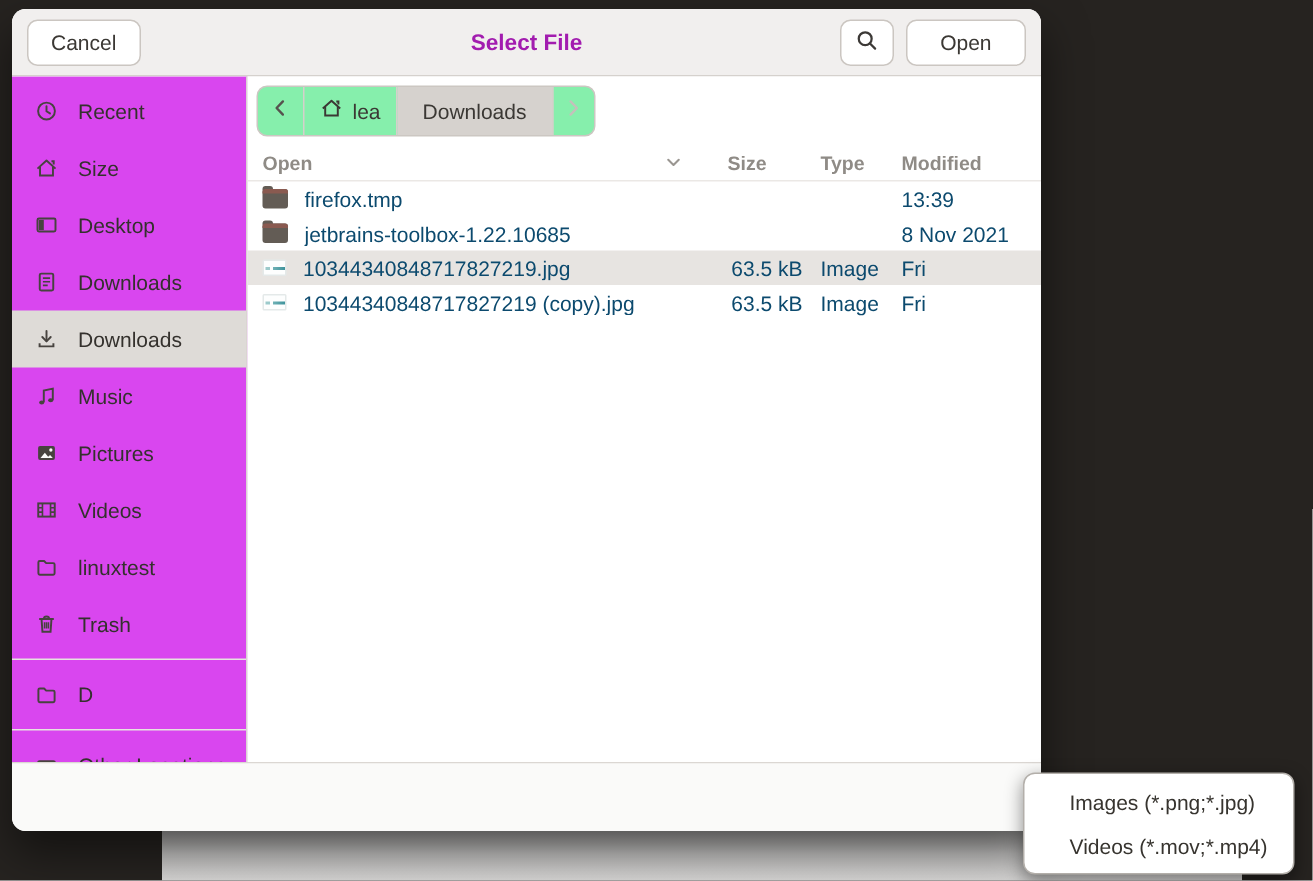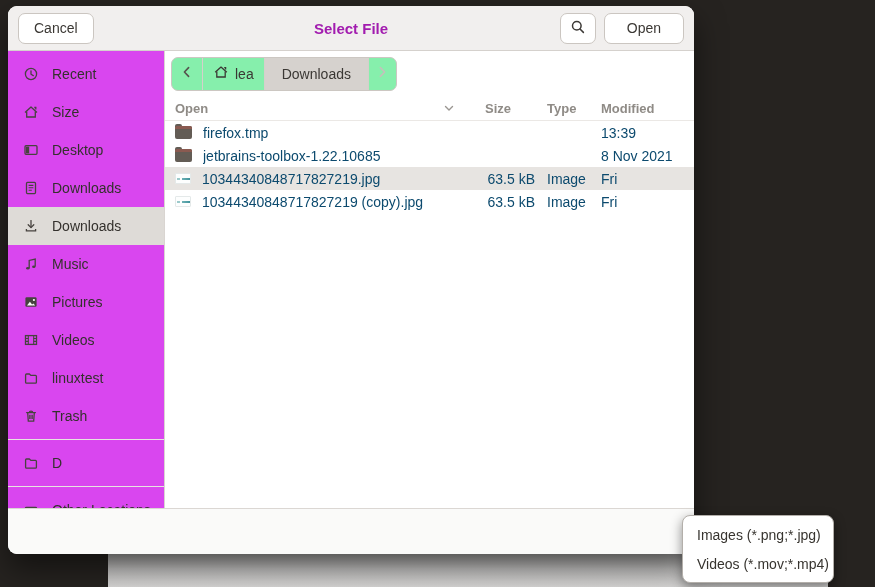--- a/index.html
+++ b/index.html
@@ -115,24 +115,24 @@
   .icon-image::after  { content:""; position:absolute; left:6px; top:4px; width:8px; height:2px; background:linear-gradient(90deg,#6fb1b5,#3f939c); }
 
   
   .bottom-band {
     height:46px; flex:0 0 46px; background:#fafaf9;
     border-top:1px solid #dbd7d3; border-radius:0 0 9px 9px;
   }
 
   
   .filter-popup {
-    position:absolute; left:682px; top:515px; width:152px;
+    position:absolute; left:682px; top:515px; width:181px;
     background:#ffffff; border:1px solid #b3afaa; border-radius:8px;
     box-shadow:0 4px 12px rgba(0,0,0,.45);
-    padding:4px 0; z-index:20;
+    padding:4px 16px; z-index:20;
   }
   .filter-item {
     height:29px; display:flex; align-items:center; padding-left:14px;
     font-size:14px; color:#37342f; cursor:pointer; white-space:nowrap;
   }
 </style>
 </head>
 <body>
 
 <div class="bg-window"></div>

